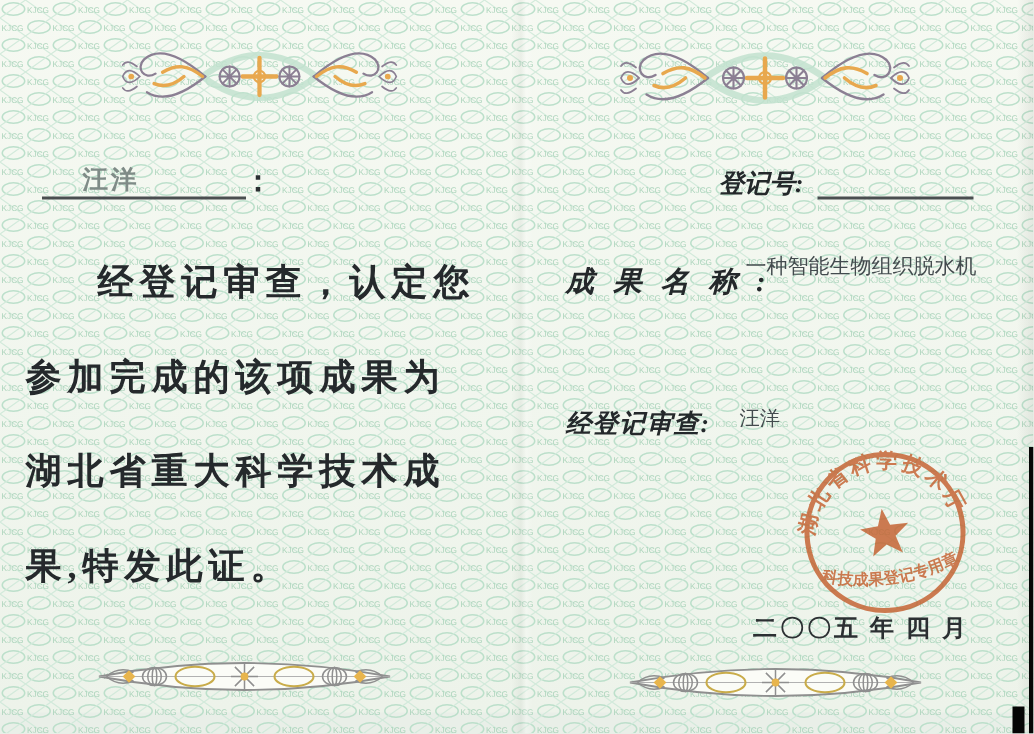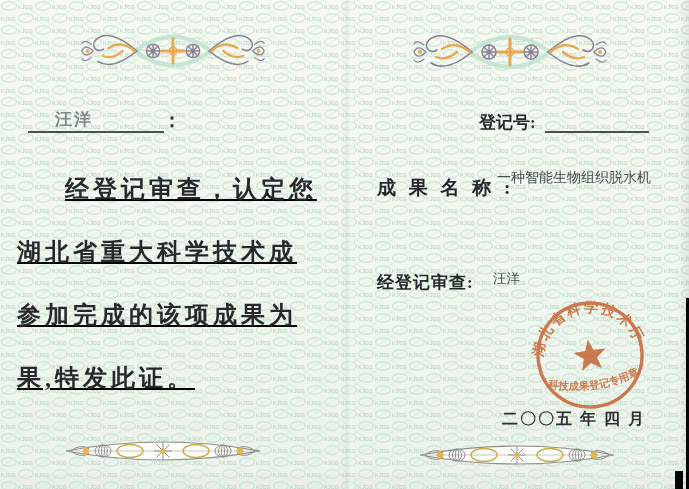--- a/index.html
+++ b/index.html
@@ -10,21 +10,21 @@
   .abs{position:absolute;}
   
   #bg-pattern{position:absolute;left:0;top:0;width:689px;height:489px;opacity:.85;}
   
   #fold{position:absolute;left:341px;top:0;width:14px;height:489px;
         background:linear-gradient(90deg,rgba(90,110,95,0) 0%,rgba(90,110,95,.07) 45%,rgba(255,255,255,.25) 70%,rgba(90,110,95,0) 100%);}
   #right-edge-shade{position:absolute;left:678px;top:0;width:11px;height:489px;
         background:linear-gradient(90deg,rgba(80,90,80,0),rgba(80,90,80,.10));}
 
   .cjk-body{color:#25292c;font-weight:600;font-size:24px;letter-spacing:4px;line-height:63px;white-space:nowrap;}
-  .label{color:#24282b;font-weight:700;white-space:nowrap;}
+  .label{color:#24282b;font-weight:700;white-space:nowrap;font-style:italic;}
   .typed{color:#434b4e;font-weight:400;white-space:nowrap;}
 
   .rule{background:#4a4e50;height:2px;}
 
   .artifact{background:#050505;}
 </style>
 </head>
 <body>
 
 <div id="certificate">
@@ -106,24 +106,24 @@
       </g>
       <circle cx="10" cy="23" r="2" fill="#e8a84e" stroke="none"></circle>
       <circle cx="190" cy="23" r="2" fill="#e8a84e" stroke="none"></circle>
     </g>
   </svg>
 
   <div class="abs" style="left:55px;top:108px;font-size:17px;letter-spacing:2px;color:#7f8b87;font-weight:600;">汪洋</div>
   <div class="abs rule" style="left:28px;top:131px;width:136px;"></div>
   <div class="abs" style="left:162px;top:107px;font-size:20px;font-weight:700;color:#2b2f32;">：</div>
 
-  <div class="abs" style="left:17px;top:158px;width:330px;text-decoration:underline;">
+  <div class="abs" style="left:17px;top:158px;width:330px;">
     <div class="cjk-body" style="padding-left:48px;">经登记审查，认定您</div>
+    <div class="cjk-body">参加完成的该项成果为</div>
     <div class="cjk-body">湖北省重大科学技术成</div>
-    <div class="cjk-body">参加完成的该项成果为</div>
     <div class="cjk-body">果,特发此证。</div>
   </div>
 
   <div class="abs label" style="left:479px;top:111px;font-size:17px;">登记号:</div>
   <div class="abs rule" style="left:545px;top:131px;width:104px;height:1.6px;"></div>
 
   <div class="abs label" style="left:377px;top:175px;font-size:19px;letter-spacing:4px;text-align:center;">成 果 名 称 :</div>
   <div class="abs typed" style="left:497px;top:169px;font-size:14px;">一种智能生物组织脱水机</div>
 
   <div class="abs label" style="left:377px;top:271px;font-size:17px;letter-spacing:1px;">经登记审查:</div>

